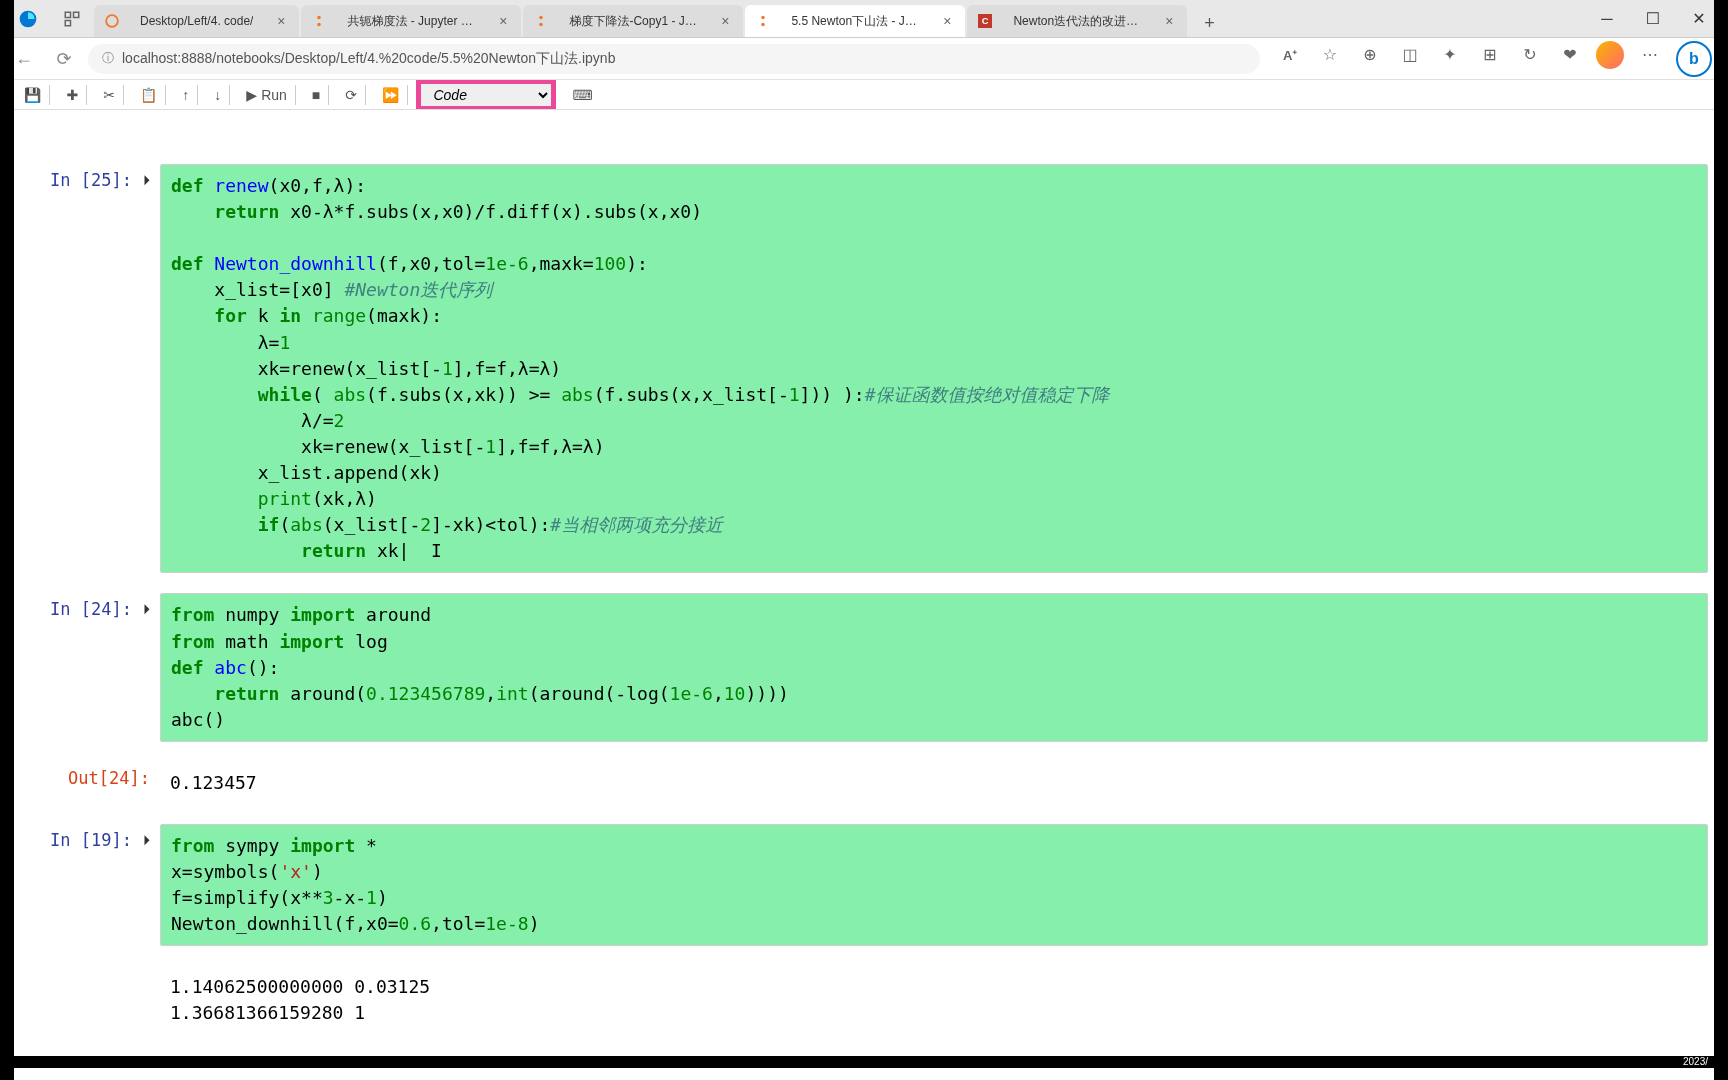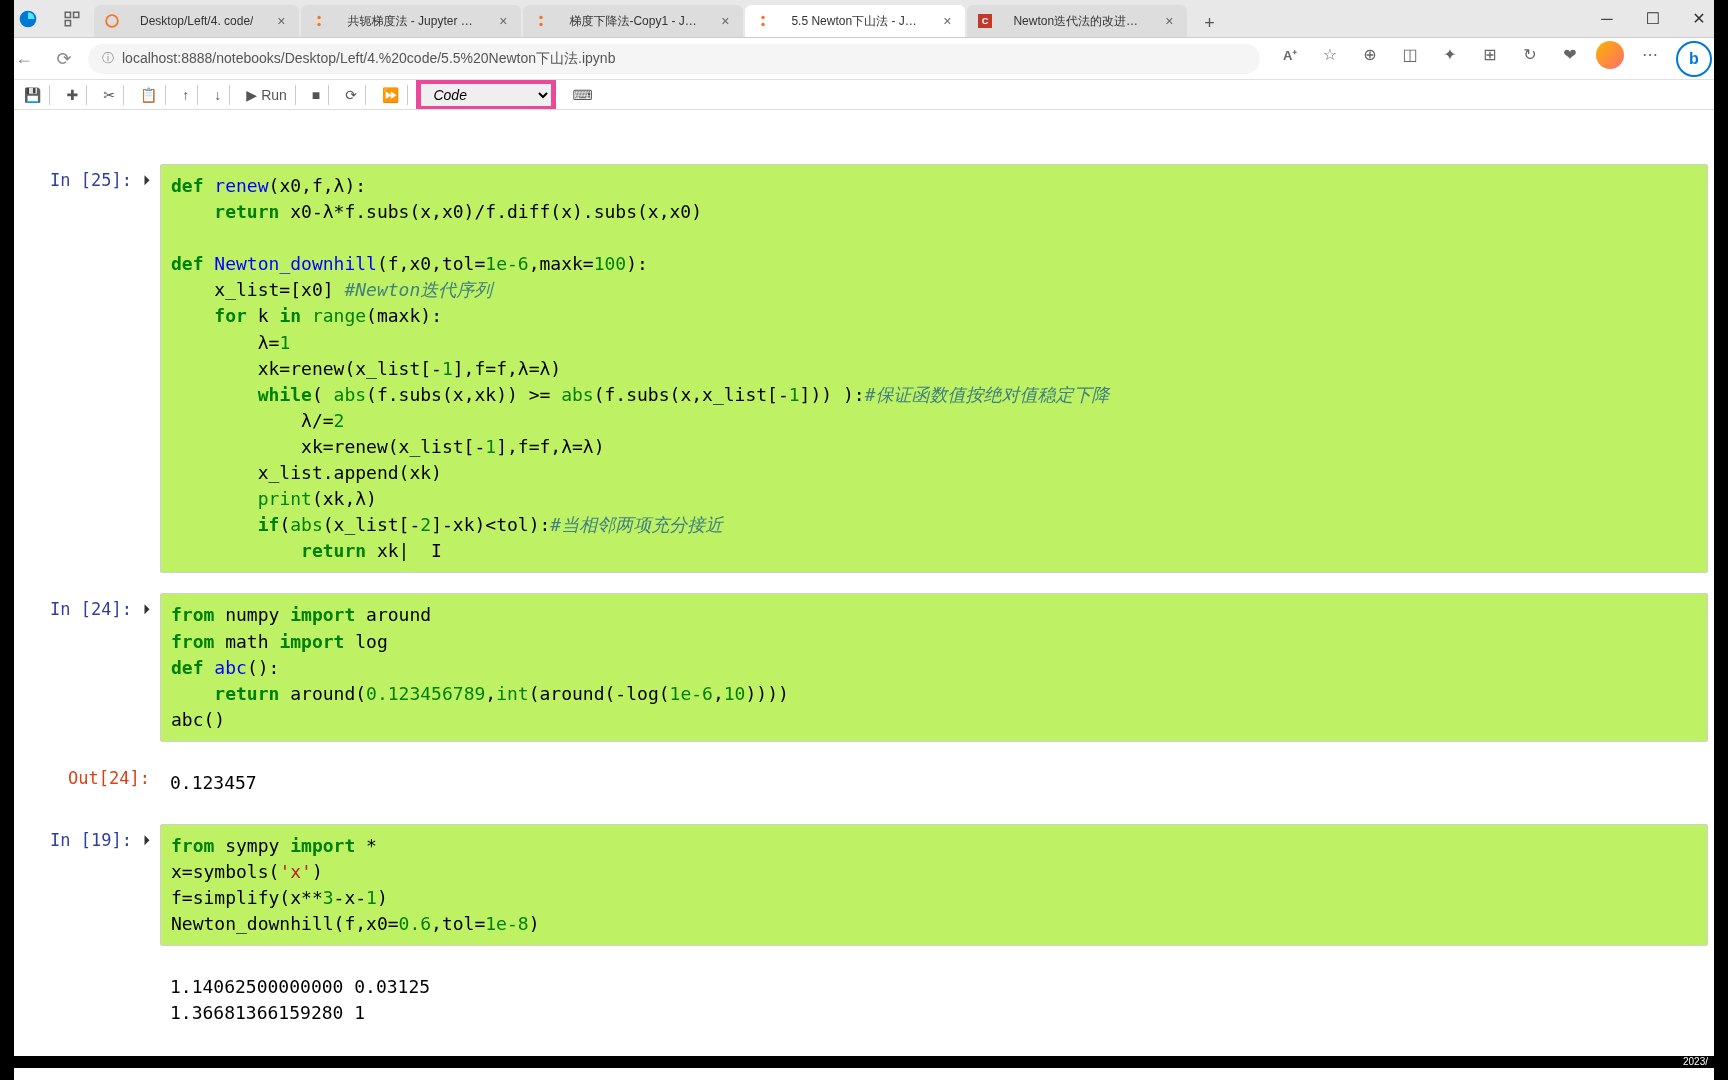--- a/index.html
+++ b/index.html
@@ -188,21 +188,21 @@
       width: 18px;
       color: #333;
       font-size: 14px;
       padding-top: 2px;
       cursor: pointer;
     }
     .input-area {
       flex: 1;
       border: 1px solid #cfcfcf;
       border-radius: 2px;
-      background: #bef264;
+      background: #86efac;
       padding: 8px 10px;
     }
     .output-area {
       flex: 1;
       padding: 8px 10px;
     }
     .code {
       font-family: "DejaVu Sans Mono", Menlo, Consolas, monospace;
       font-size: 18px;
       line-height: 1.45;

